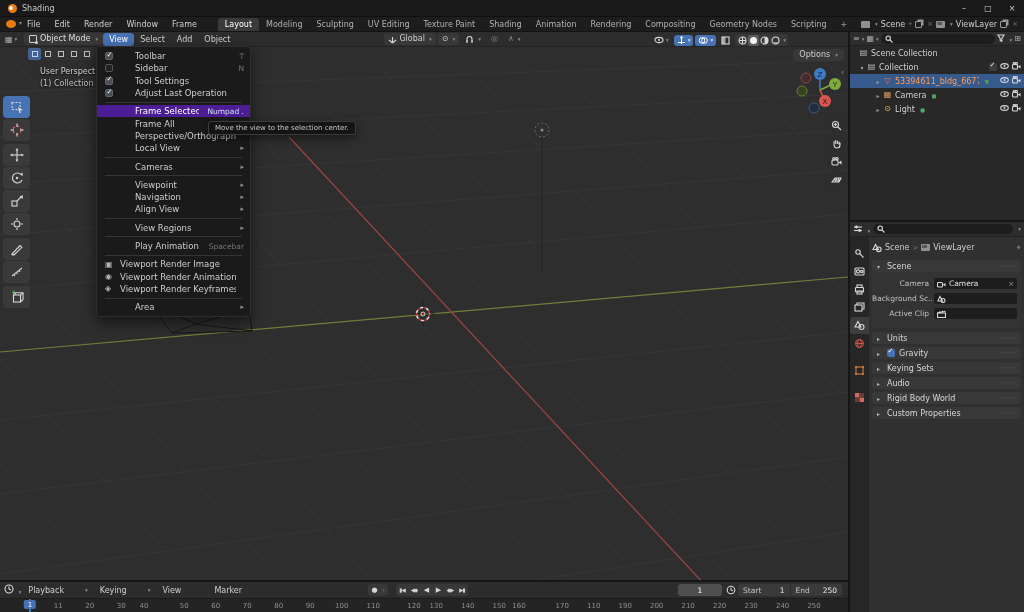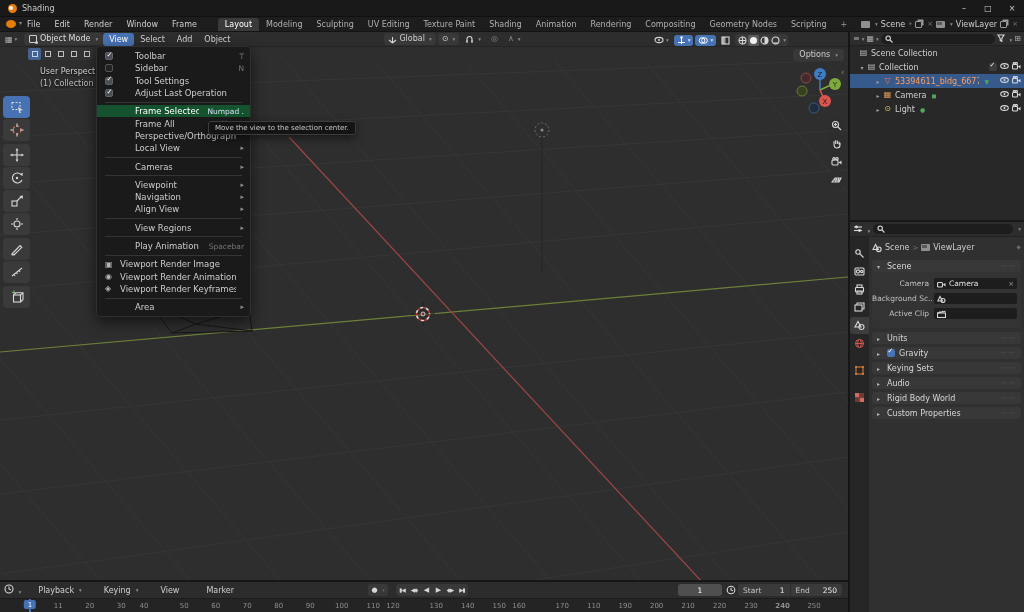--- a/index.html
+++ b/index.html
@@ -74,21 +74,21 @@
   .mi.chk.on .box{background:#4a4e55;border-color:#5f646c;}
   .mi.chk.on .box::after{content:"✓";position:absolute;left:0.5px;top:-2.5px;font-size:7px;color:#fff;}
   .mi .ig{width:15px;margin-right:0;visibility:hidden;flex:none;font-size:8px;color:#b5b5b5;}
   .mi.ico .ig{visibility:visible;}
   .mi.ico{padding-left:8px;}
   .mi:not(.chk):not(.ico) .box{width:8px;margin-right:7px;}
   .mi .lbl{flex:1;white-space:nowrap;overflow:hidden;}
   .mi .sc{color:#757575;font-size:7.5px;margin-left:8px;white-space:nowrap;}
   .mi .arr{display:none;color:#8f8f8f;font-size:7px;margin-left:8px;}
   .mi.sub .arr{display:block;}
-  .mi.hl{background:#14532d;color:#fff;justify-content:center;}
+  .mi.hl{background:#4c1d95;color:#fff;justify-content:center;}
   .mi.hl .sc{color:#d3e0f4;}
   .mi.sep{height:1px;background:#353535;margin:2.5px 8px;padding:0;}
   
   .tooltip{position:absolute;left:208px;top:121px;background:#141414;border:1px solid #3c3c3c;border-radius:3px;padding:2px 6px;font-size:7px;color:#c9c9c9;white-space:nowrap;z-index:30;box-shadow:0 3px 8px rgba(0,0,0,.5);}
   
   .outliner{position:absolute;left:850px;top:32px;width:174px;height:188px;background:#282828;}
   .vsplit{position:absolute;left:848px;top:32px;width:2px;height:580px;background:#161616;}
   .ol-header{height:14px;background:#2d2d2d;border-bottom:1px solid #202020;display:flex;align-items:center;gap:2px;padding:0 3px;}
   .ol-header .search,.pp-header .search{flex:1;height:10px;background:#1d1d1d;border-radius:5px;display:flex;align-items:center;padding:0 4px;gap:3px;}
   .ic8{font-size:8px;color:#b0b0b0;line-height:8px;}
@@ -132,21 +132,21 @@
   .panel-body{background:#333333;border-radius:0 0 3px 3px;margin-top:-3px;padding:5px 4px 6px 0;margin-bottom:4px;}
   .frow{display:flex;align-items:center;height:13px;margin-bottom:2px;}
   .frow .flab{width:62px;text-align:right;font-size:7.5px;color:#c2c2c2;padding-right:5px;flex:none;white-space:nowrap;overflow:hidden;}
   .frow .fval{flex:1;height:11px;background:#1d1d1d;border-radius:2px;display:flex;align-items:center;padding:0 3px;gap:3px;font-size:7.5px;color:#e2e2e2;}
   .frow .fx{margin-left:auto;color:#9a9a9a;font-size:7px;}
   .pchk{width:8px;height:8px;background:#4772b3;border-radius:2px;position:relative;flex:none;}
   .pchk::after{content:"✓";position:absolute;left:0.5px;top:-2px;font-size:7px;color:#fff;}
   
   .timeline{position:absolute;left:0;top:580px;width:848px;height:32px;background:#2c2c2c;border-top:2px solid #161616;}
   .tl-header{height:16px;display:flex;align-items:center;padding:0 4px;gap:2px;}
-  .tl-menu{padding:0 5px;font-size:8px;color:#cfcfcf;display:flex;gap:3px;align-items:center;margin-left:10px;}
+  .tl-menu{padding:0 5px;font-size:8px;color:#cfcfcf;display:flex;gap:19px;align-items:center;}
   .transport{position:absolute;left:396px;top:2px;display:flex;background:#383838;border-radius:3px;height:12px;}
   .tpb{width:12px;display:flex;align-items:center;justify-content:center;font-size:5.5px;color:#d5d5d5;letter-spacing:-1px;}
   .rec-grp{position:absolute;left:368px;top:2px;display:flex;background:#383838;border-radius:3px;height:12px;align-items:center;}
   .framebox{position:absolute;left:678px;top:2px;width:44px;height:12px;background:#4f4f4f;border-radius:3px;color:#fff;font-size:7.5px;display:flex;align-items:center;justify-content:center;}
   .clock-mini{position:absolute;left:726px;top:3px;}
   .rangegrp{position:absolute;left:738px;top:2px;width:104px;height:12px;background:#3a3a3a;border-radius:3px;display:flex;font-size:7.5px;}
   .rangegrp .cell{flex:1;display:flex;align-items:center;justify-content:space-between;padding:0 5px;color:#c5c5c5;}
   .rangegrp .cell+.cell{border-left:1px solid #2b2b2b;}
   .rangegrp .v{color:#eee;}
   .ruler{position:absolute;left:0;top:16px;width:848px;height:16px;background:#242424;border-top:1px solid #1c1c1c;}
@@ -1916,21 +1916,21 @@
       <span class="tick" style="left: 247.281px;">70</span>
 
       <span class="tick" style="left: 278.771px;">80</span>
 
       <span class="tick" style="left: 310.261px;">90</span>
 
       <span class="tick" style="left: 341.751px;">100</span>
 
       <span class="tick" style="left: 373.241px;">110</span>
 
-      <span class="tick" style="left: 393px;">120</span>
+      <span class="tick" style="left: 414px;">120</span>
 
       <span class="tick" style="left: 436.221px;">130</span>
 
       <span class="tick" style="left: 467.711px;">140</span>
 
       <span class="tick" style="left: 499.201px;">150</span>
 
       <span class="tick" style="left: 519px;">160</span>
 
       <span class="tick" style="left: 562.181px;">170</span>
@@ -1940,18 +1940,18 @@
       <span class="tick" style="left: 625.161px;">190</span>
 
       <span class="tick" style="left: 656.651px;">200</span>
 
       <span class="tick" style="left: 688.141px;">210</span>
 
       <span class="tick" style="left: 719.631px;">220</span>
 
       <span class="tick" style="left: 751.121px;">230</span>
 
-      <span class="tick" style="left: 782.611px; font-weight: bold;">240</span>
+      <span class="tick" style="left: 782.611px;">240</span>
 
       <span class="tick" style="left: 814.101px;">250</span>
 
   </div>
 </div>
 
 </body></html>

